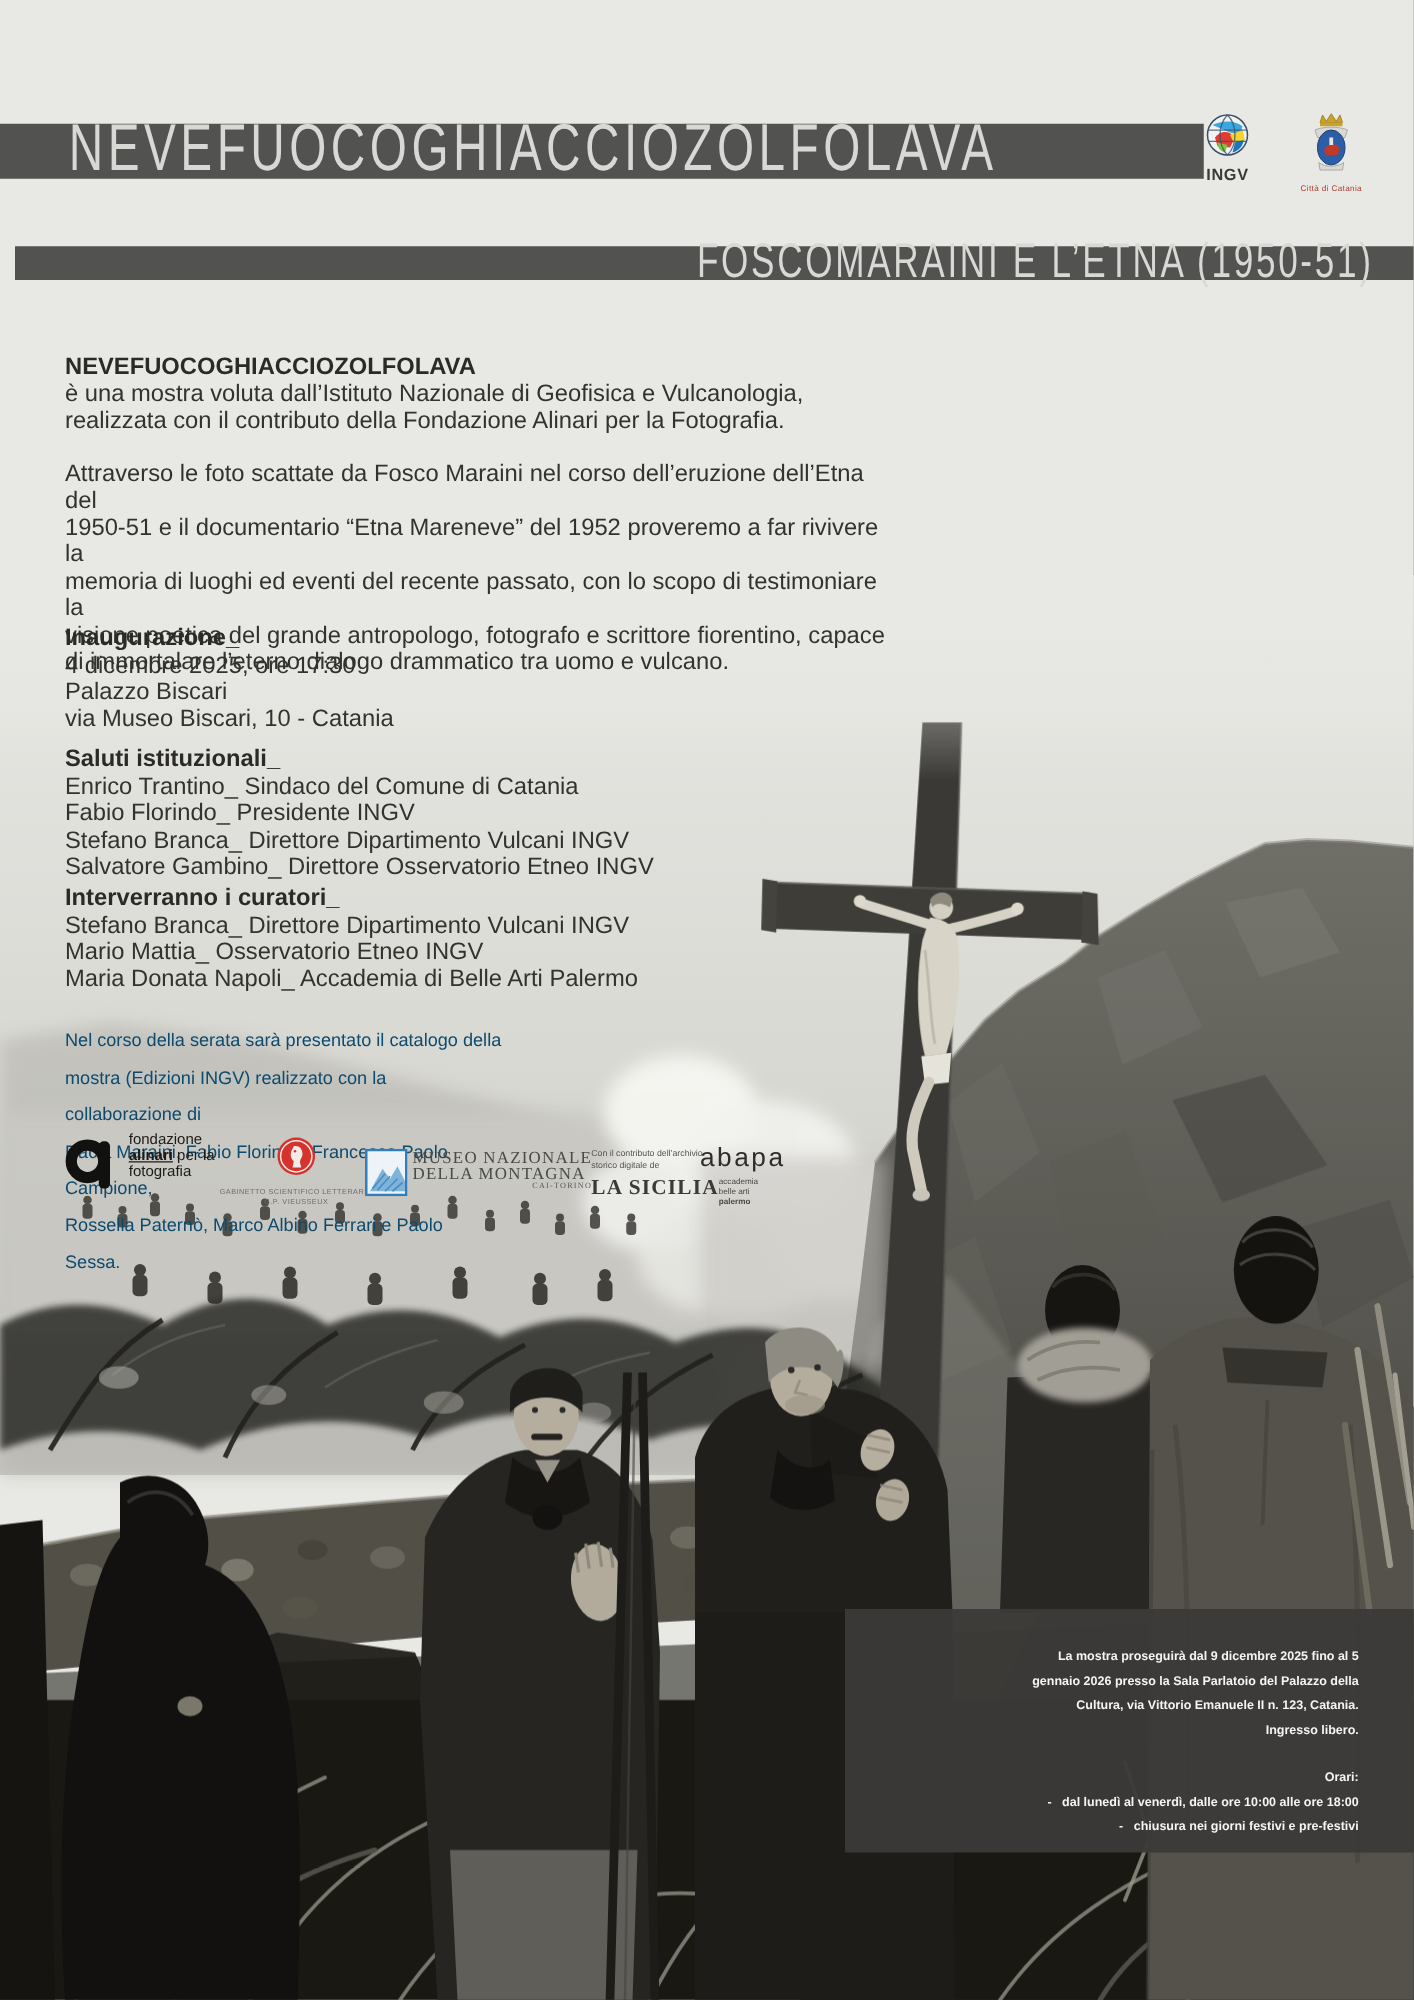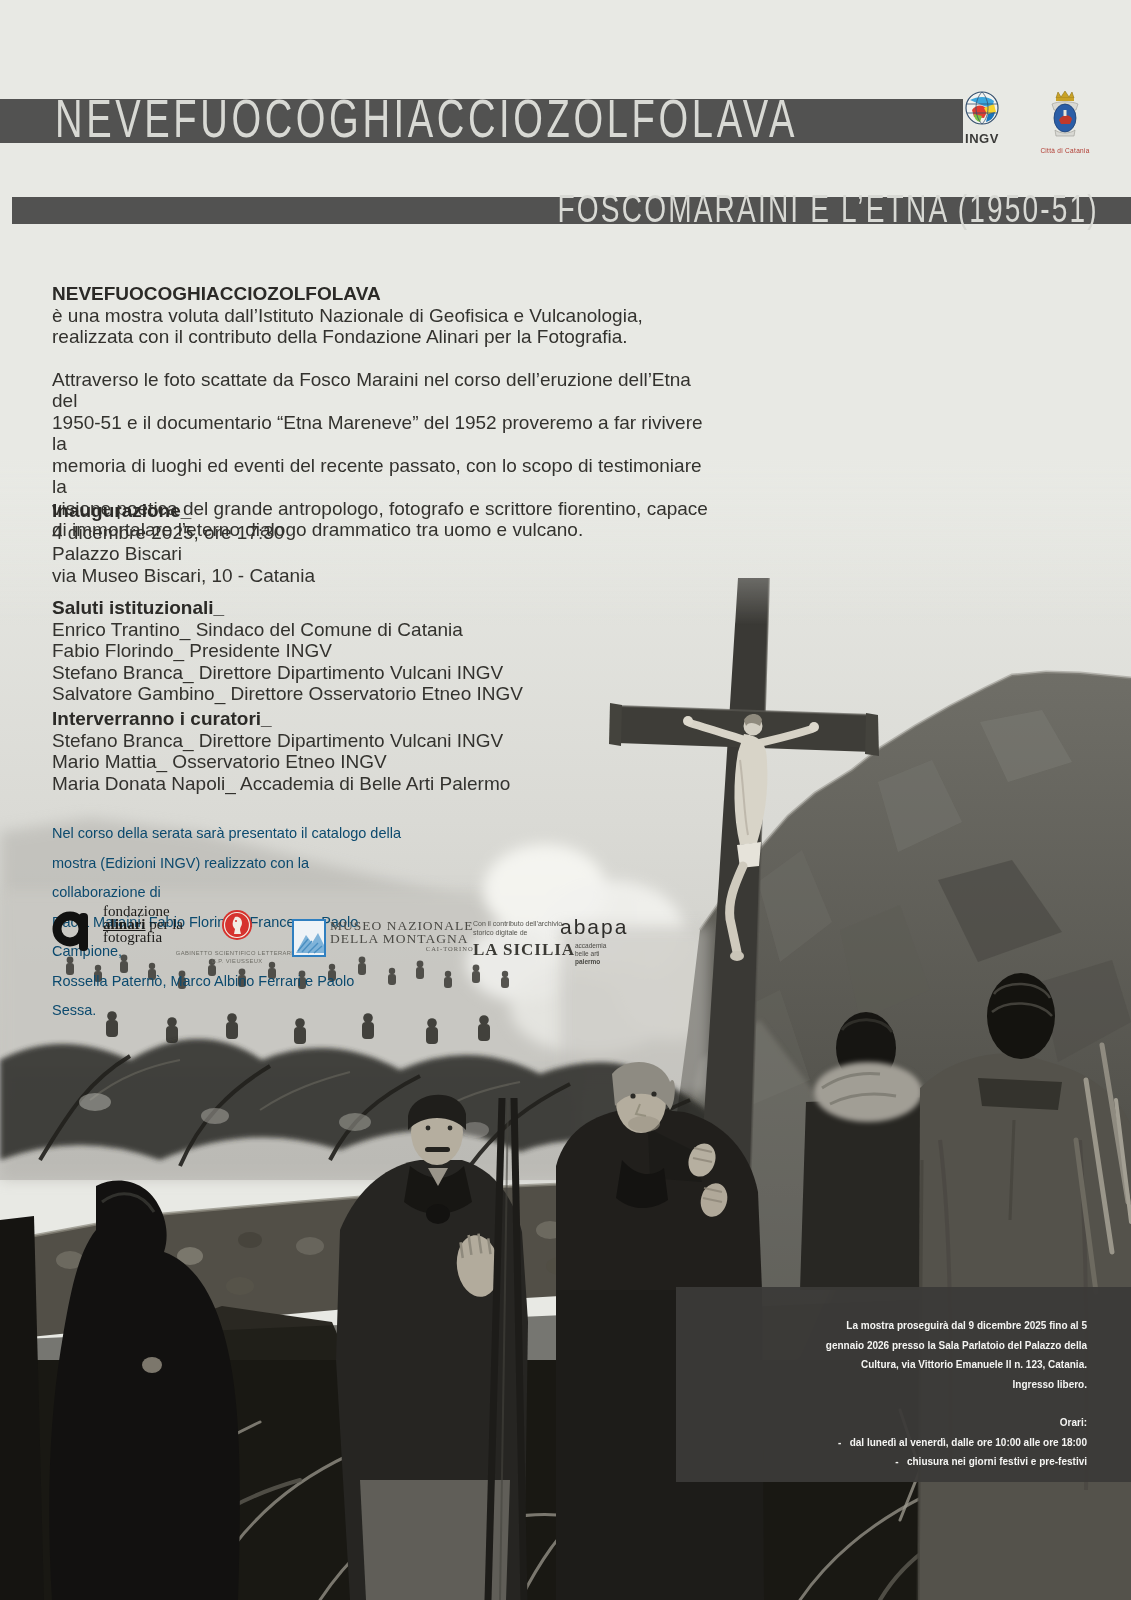--- a/index.html
+++ b/index.html
@@ -24,21 +24,21 @@
   .tblock{position:absolute;left:52px;width:668px;font-size:19px;line-height:21.5px;
           color:#33322e;z-index:5;}
   .lines{white-space:pre-line;}
   .h{font-weight:bold;color:#2b2a27;}
   .intro-para{margin-top:21px;}
   .catalog{top:819px;width:350px;font-size:14.5px;line-height:29.5px;color:#0c4a6e;}
   
   .partners{position:absolute;top:897px;left:0;width:640px;height:80px;z-index:5;color:#2f2e2a;}
   .plogo{position:absolute;}
   .alinari{left:52px;top:6px;display:flex;gap:9px;align-items:flex-start;}
-  .alinari-text{font-size:15px;line-height:13px;color:#1c1b19;padding-top:2px;font-family:Liberation Serif, serif;}
+  .alinari-text{font-size:12px;line-height:13px;color:#1c1b19;padding-top:2px;}
   .alinari-text b{text-decoration:underline;}
   .vieusseux{left:172px;top:12px;width:130px;text-align:center;}
   .vieusseux .vtxt{font-size:5.8px;line-height:8px;color:#6e6d66;letter-spacing:.4px;margin-top:4px;white-space:pre-line;}
   .museo{left:292px;top:22px;display:flex;gap:4px;align-items:flex-start;}
   .museo-text{font-family:"Liberation Serif",serif;font-size:13.5px;line-height:13px;
               color:#4b4a45;letter-spacing:1px;white-space:pre-line;}
   .museo-sub{font-family:"Liberation Serif",serif;font-size:6.5px;color:#5a5953;text-align:right;letter-spacing:1px;}
   .lasicilia{left:453px;top:22px;width:120px;margin-left:20px;}
   .lasicilia .note{font-size:7px;line-height:9px;color:#55544e;white-space:pre-line;}
   .lasicilia .masthead{font-family:"Liberation Serif",serif;font-weight:bold;font-size:17px;

